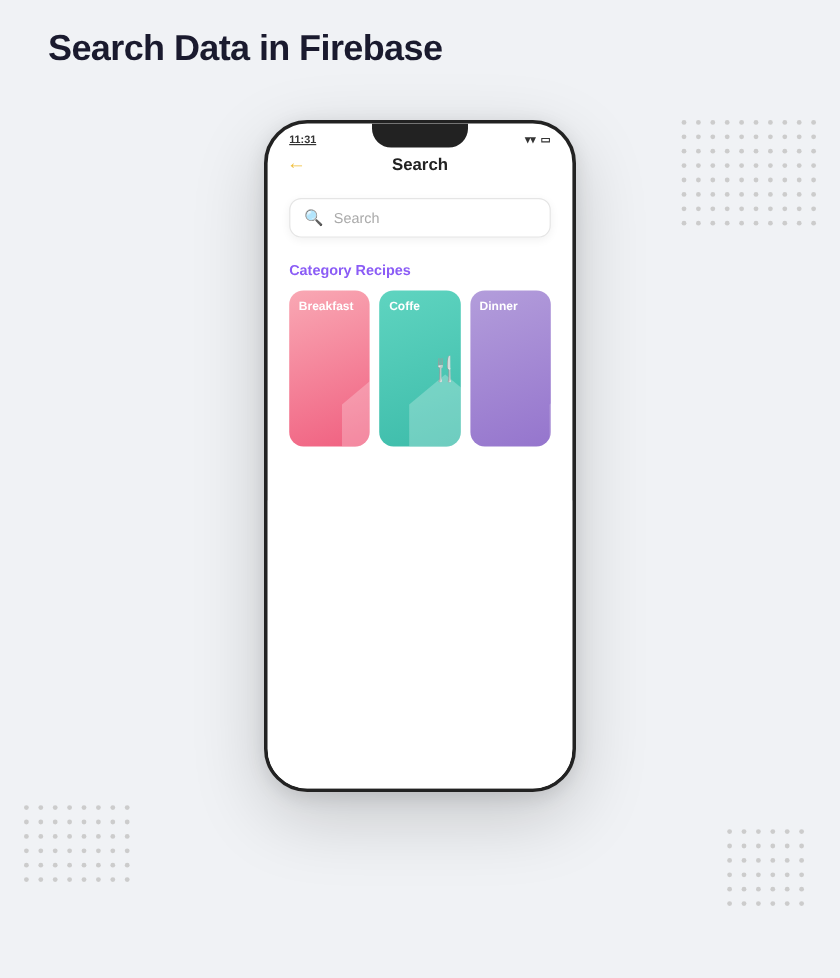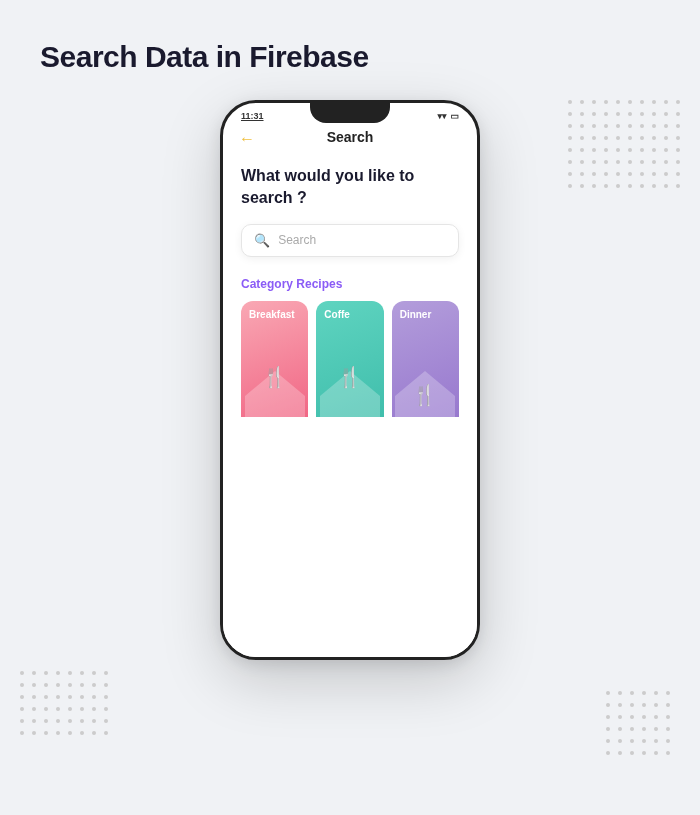--- a/index.html
+++ b/index.html
@@ -37,21 +37,21 @@
     }
     .dots-bottom-right {
       bottom: 60px;
       right: 30px;
       grid-template-columns: repeat(6, 1fr);
     }
 
     
     .page-title {
       position: absolute;
-      top: 40px;
+      top: 24px;
       left: 40px;
       font-size: 30px;
       font-weight: 800;
       color: #1a1a2e;
       letter-spacing: -0.5px;
     }
 
     
     .phone-container {
       position: absolute;
@@ -180,21 +180,20 @@
       gap: 8px;
     }
 
     .category-card {
       flex: 1;
       border-radius: 12px;
       overflow: hidden;
       height: 130px;
       position: relative;
       display: flex;
-      flex-direction: column;
     }
 
     .card-label {
       padding: 8px 8px 4px;
       font-size: 10px;
       font-weight: 600;
       color: #fff;
       z-index: 2;
       position: relative;
     }
@@ -441,21 +440,20 @@
       </div>
     </div>
 
     <div class="app-header">
       <span class="back-arrow">←</span>
       <span class="header-title">Search</span>
     </div>
 
     <div class="app-content">
 
-      <div class="search-question">What would you like to search ?</div>
 
       <div class="search-bar">
         <span class="search-icon-inner">🔍</span>
         <span class="search-input-placeholder">Search</span>
       </div>
 
       <div class="category-label">Category Recipes</div>
 
       <div class="category-cards">
 

